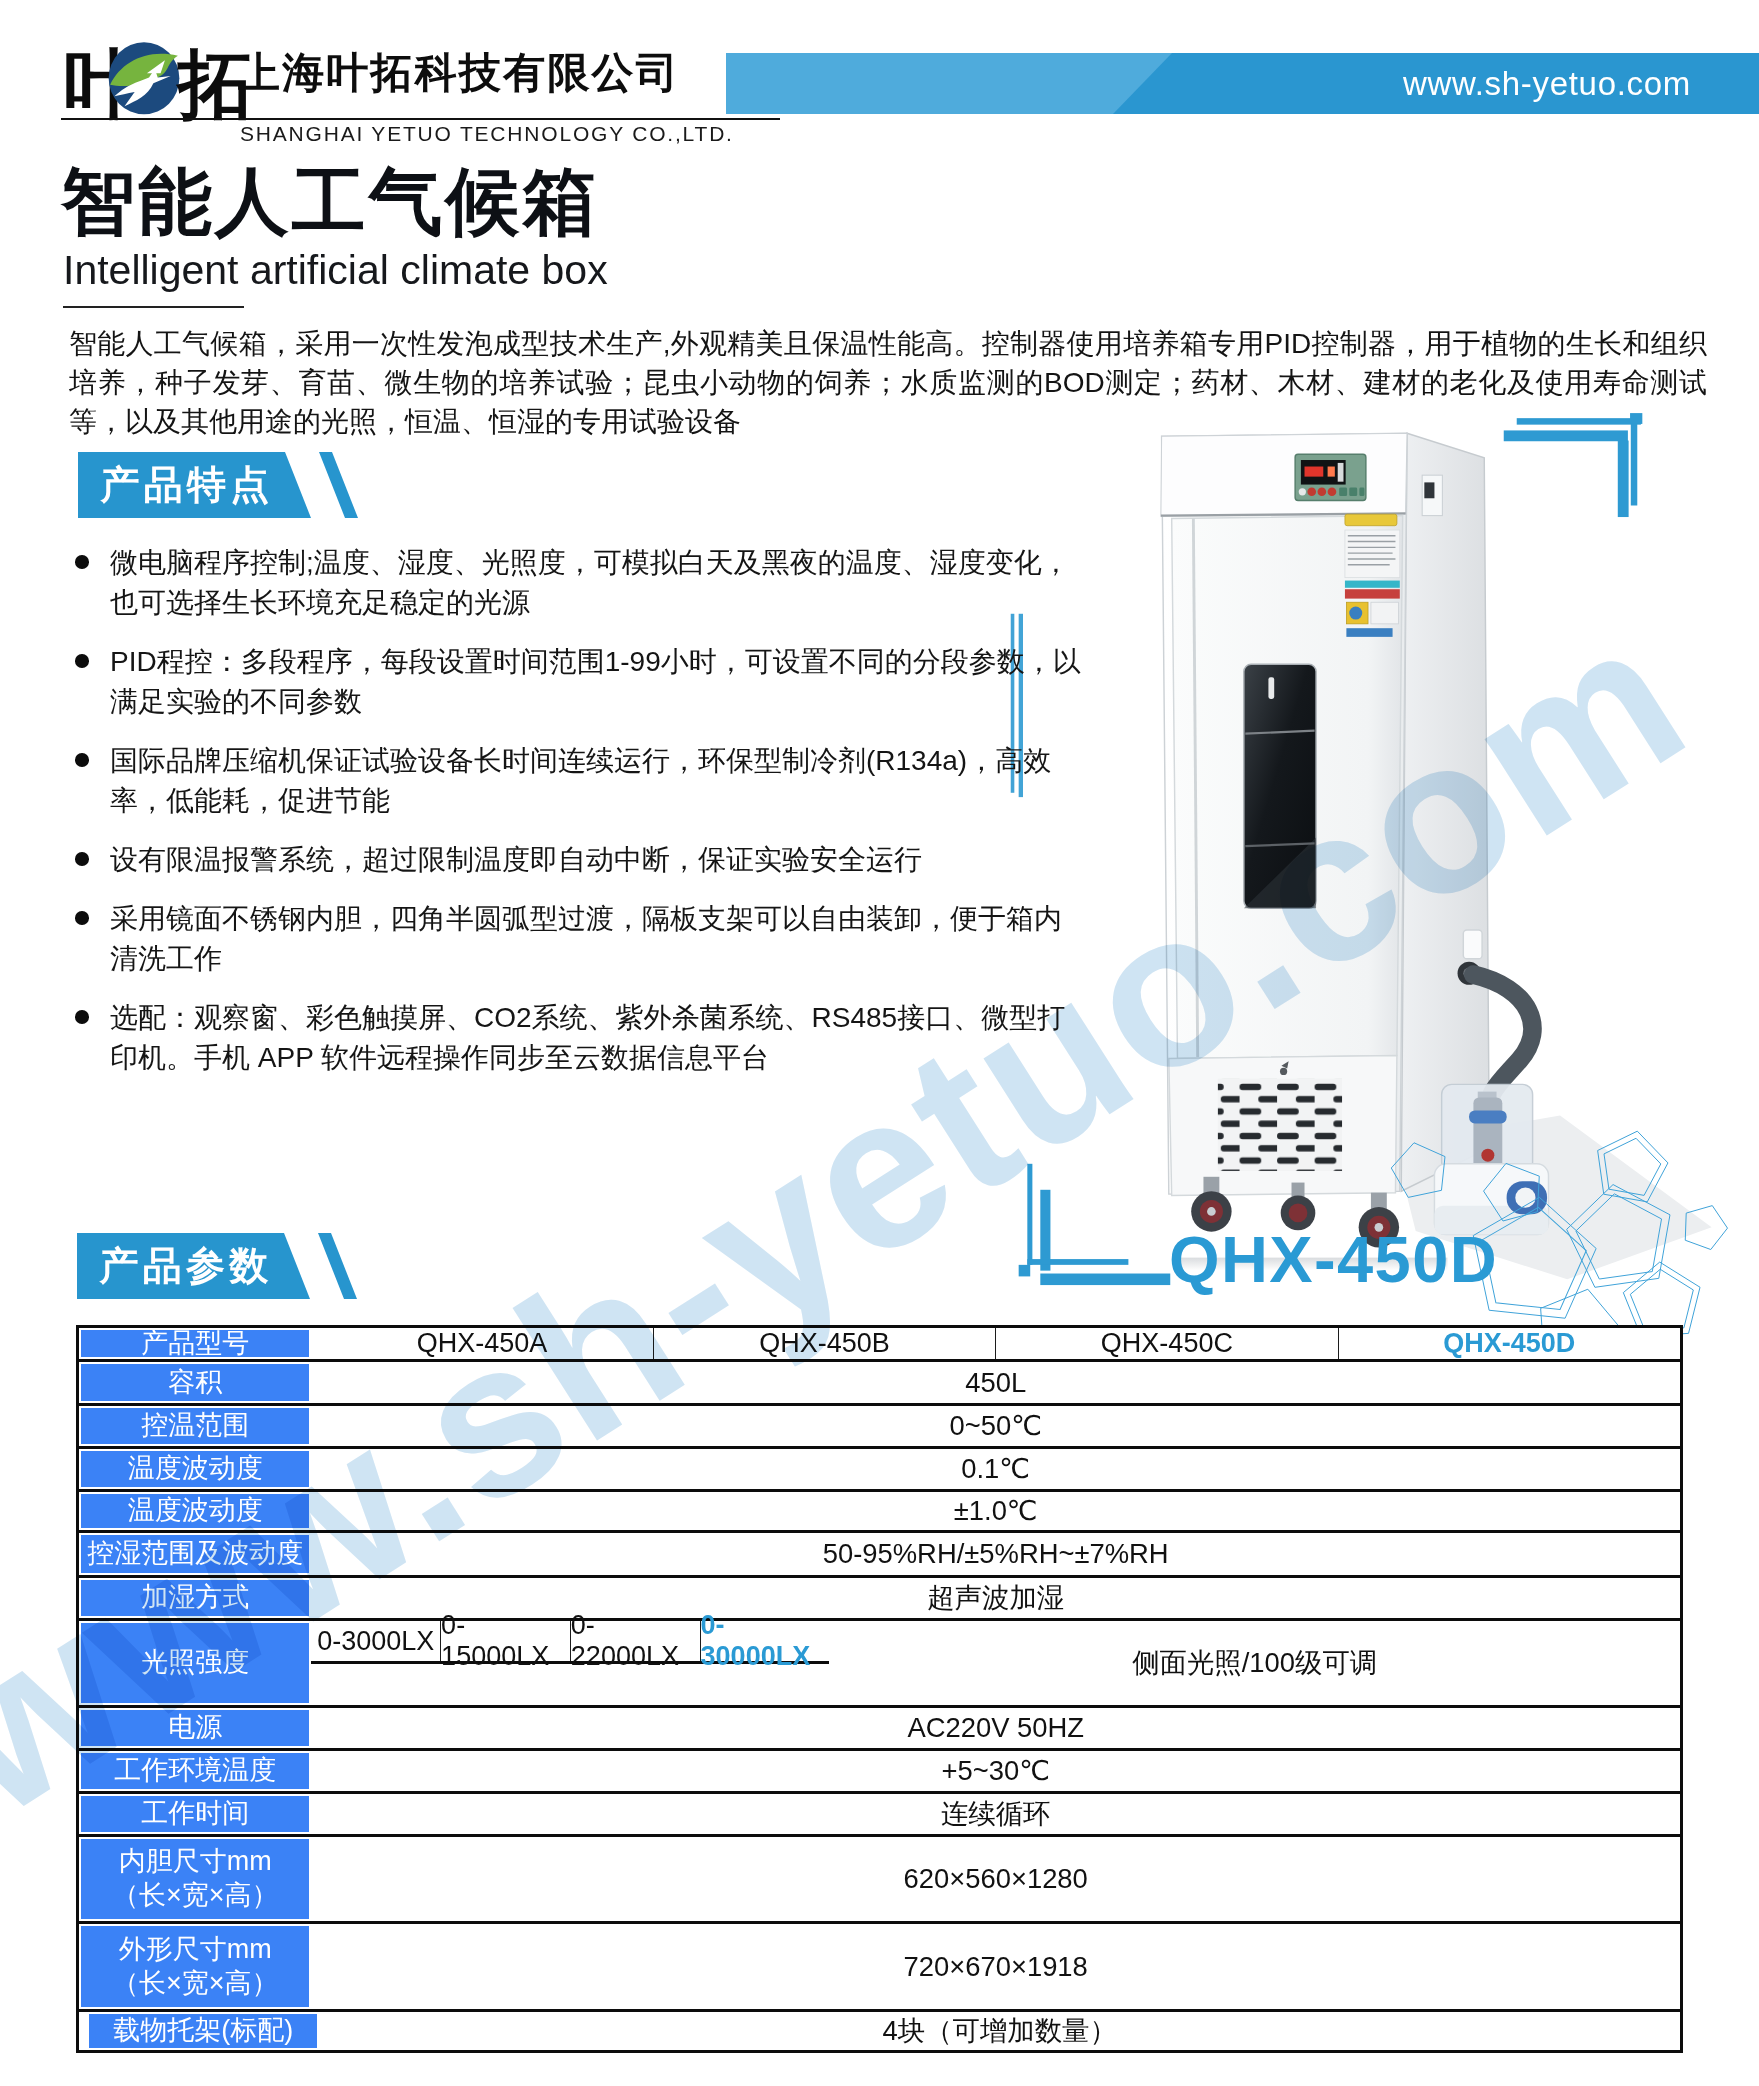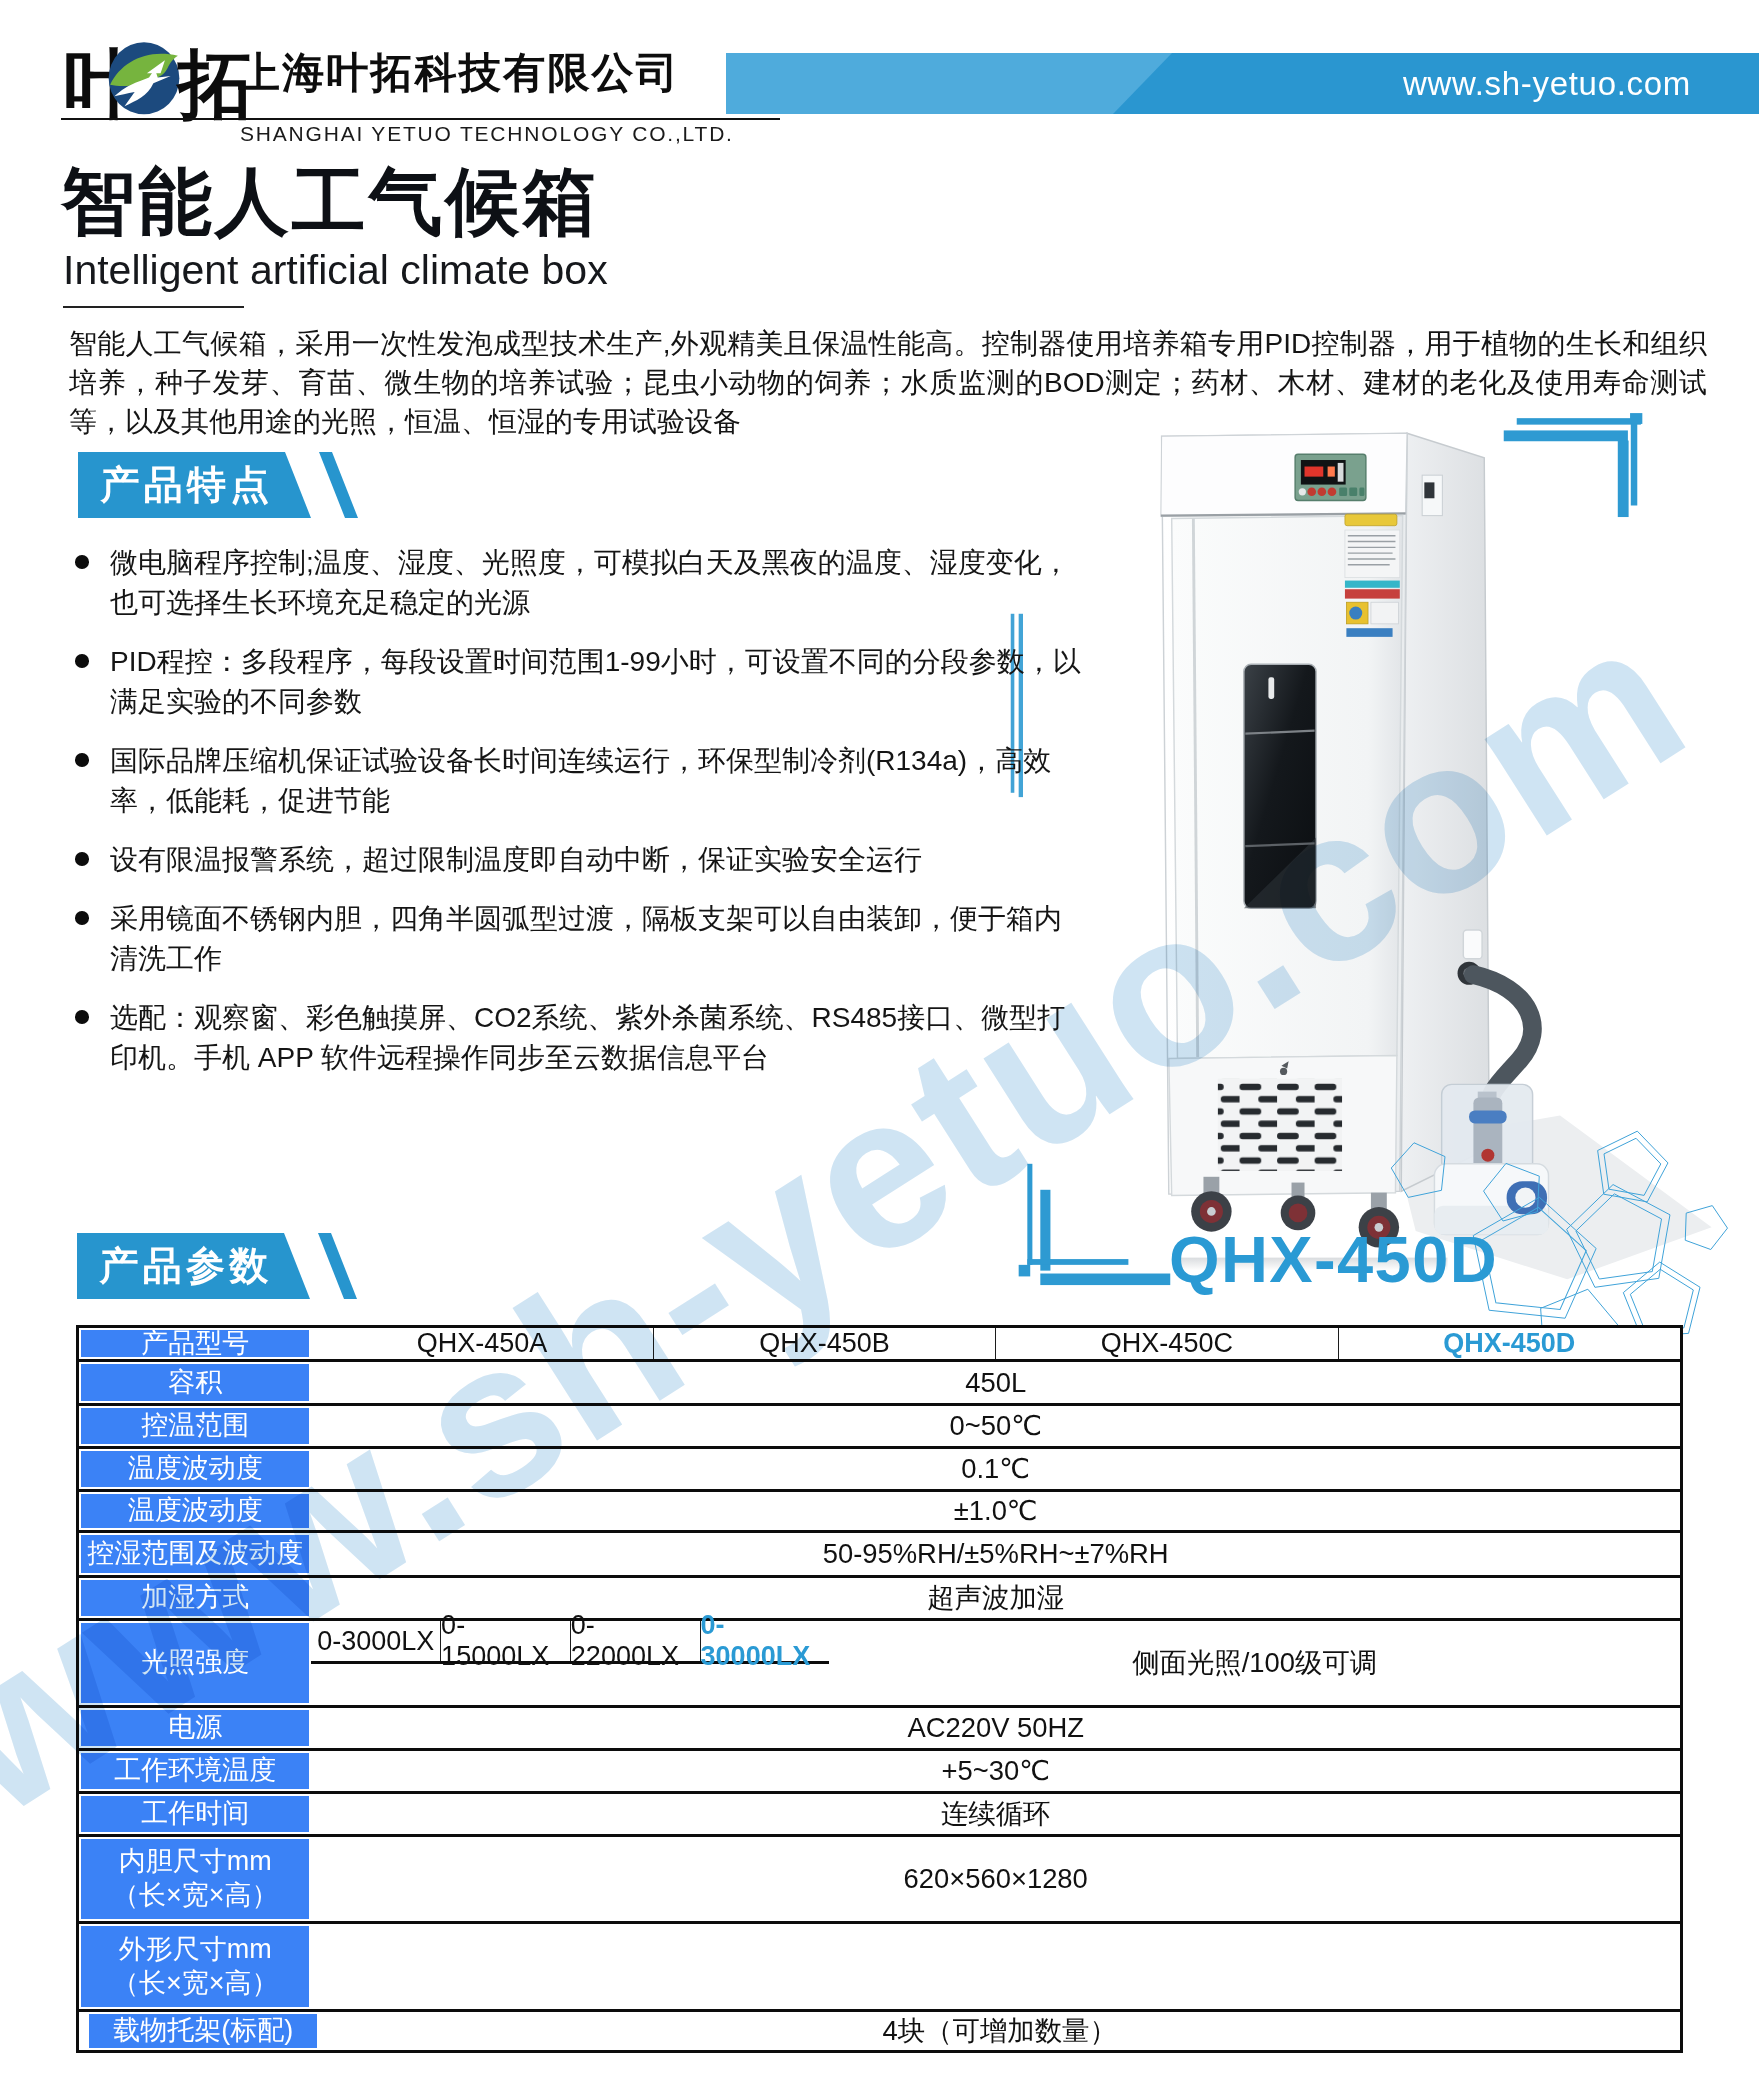--- a/index.html
+++ b/index.html
@@ -375,20 +375,21 @@
         <span>（长×宽×高）</span>
       </div>
       <div class="t-val">620×560×1280</div>
     </div>
 
     <div class="t-row h118">
       <div class="t-label">
         <span>外形尺寸mm</span>
         <span>（长×宽×高）</span>
       </div>
+      <div class="t-val">720×670×1918</div>
     </div>
 
     <div class="t-row h52 last">
       <div class="t-label">载物托架(标配)</div>
       <div class="t-val">4块（可增加数量）</div>
     </div>
 
   </div>
 </div>
 

